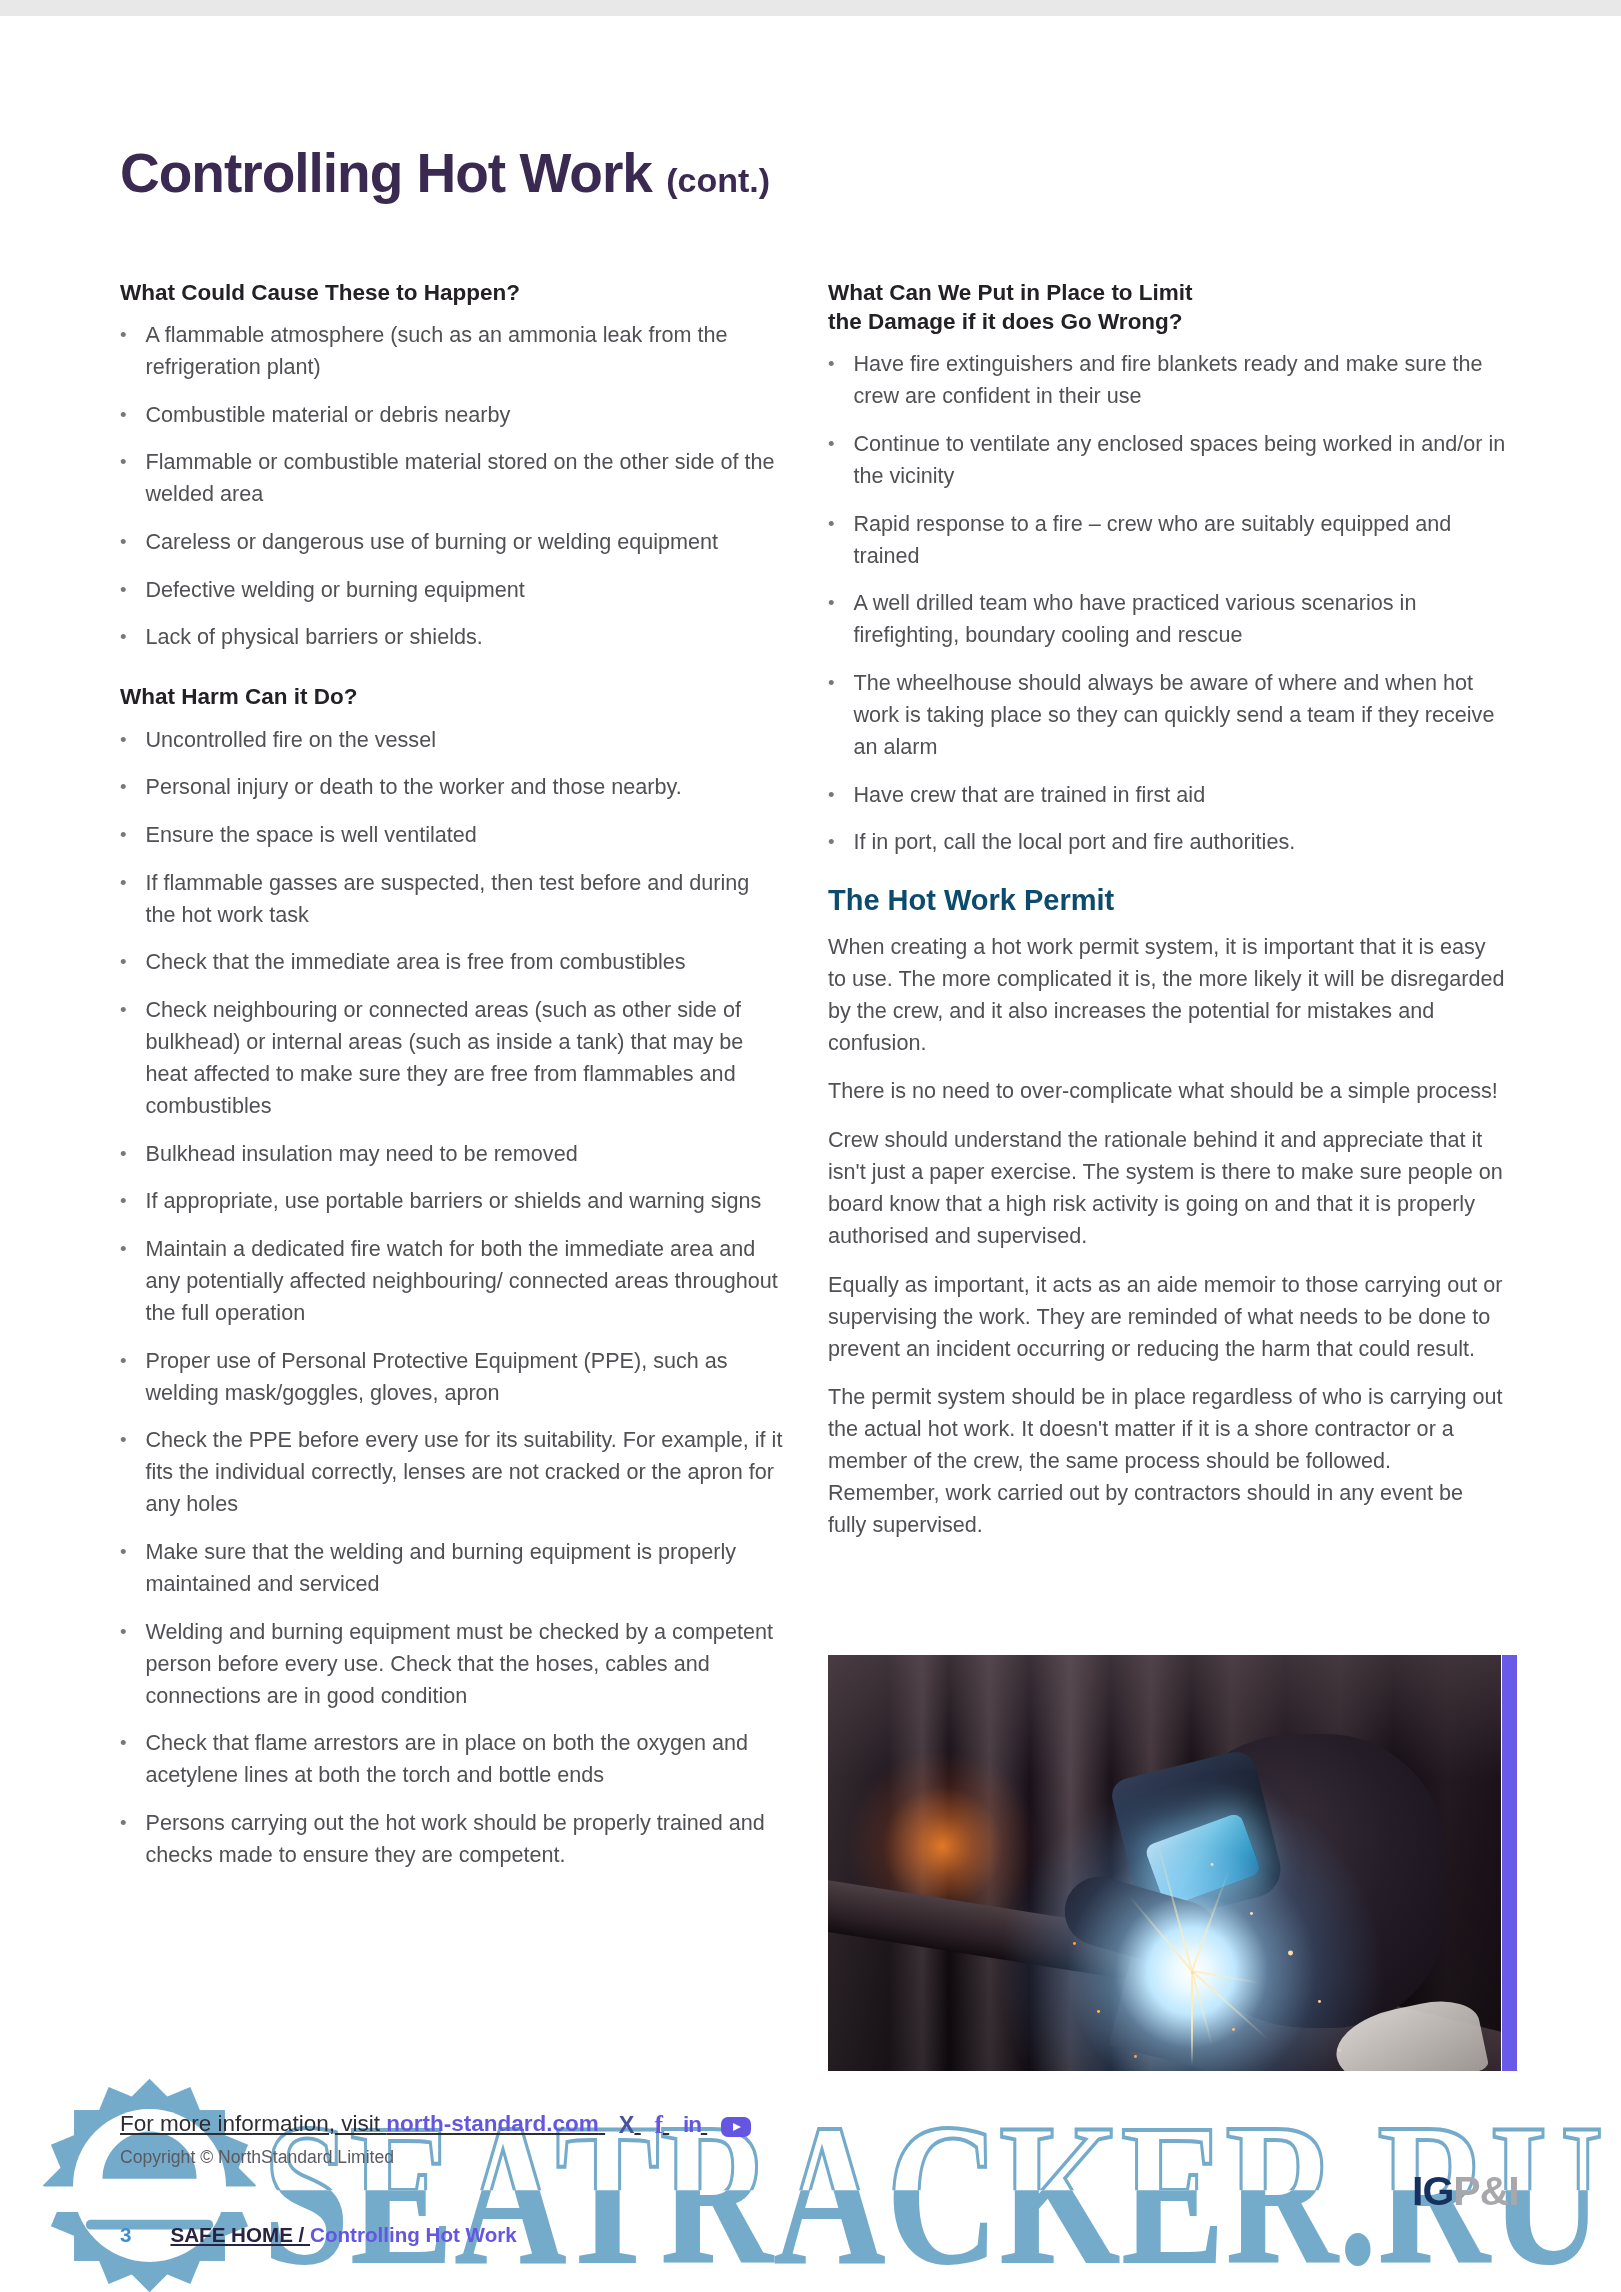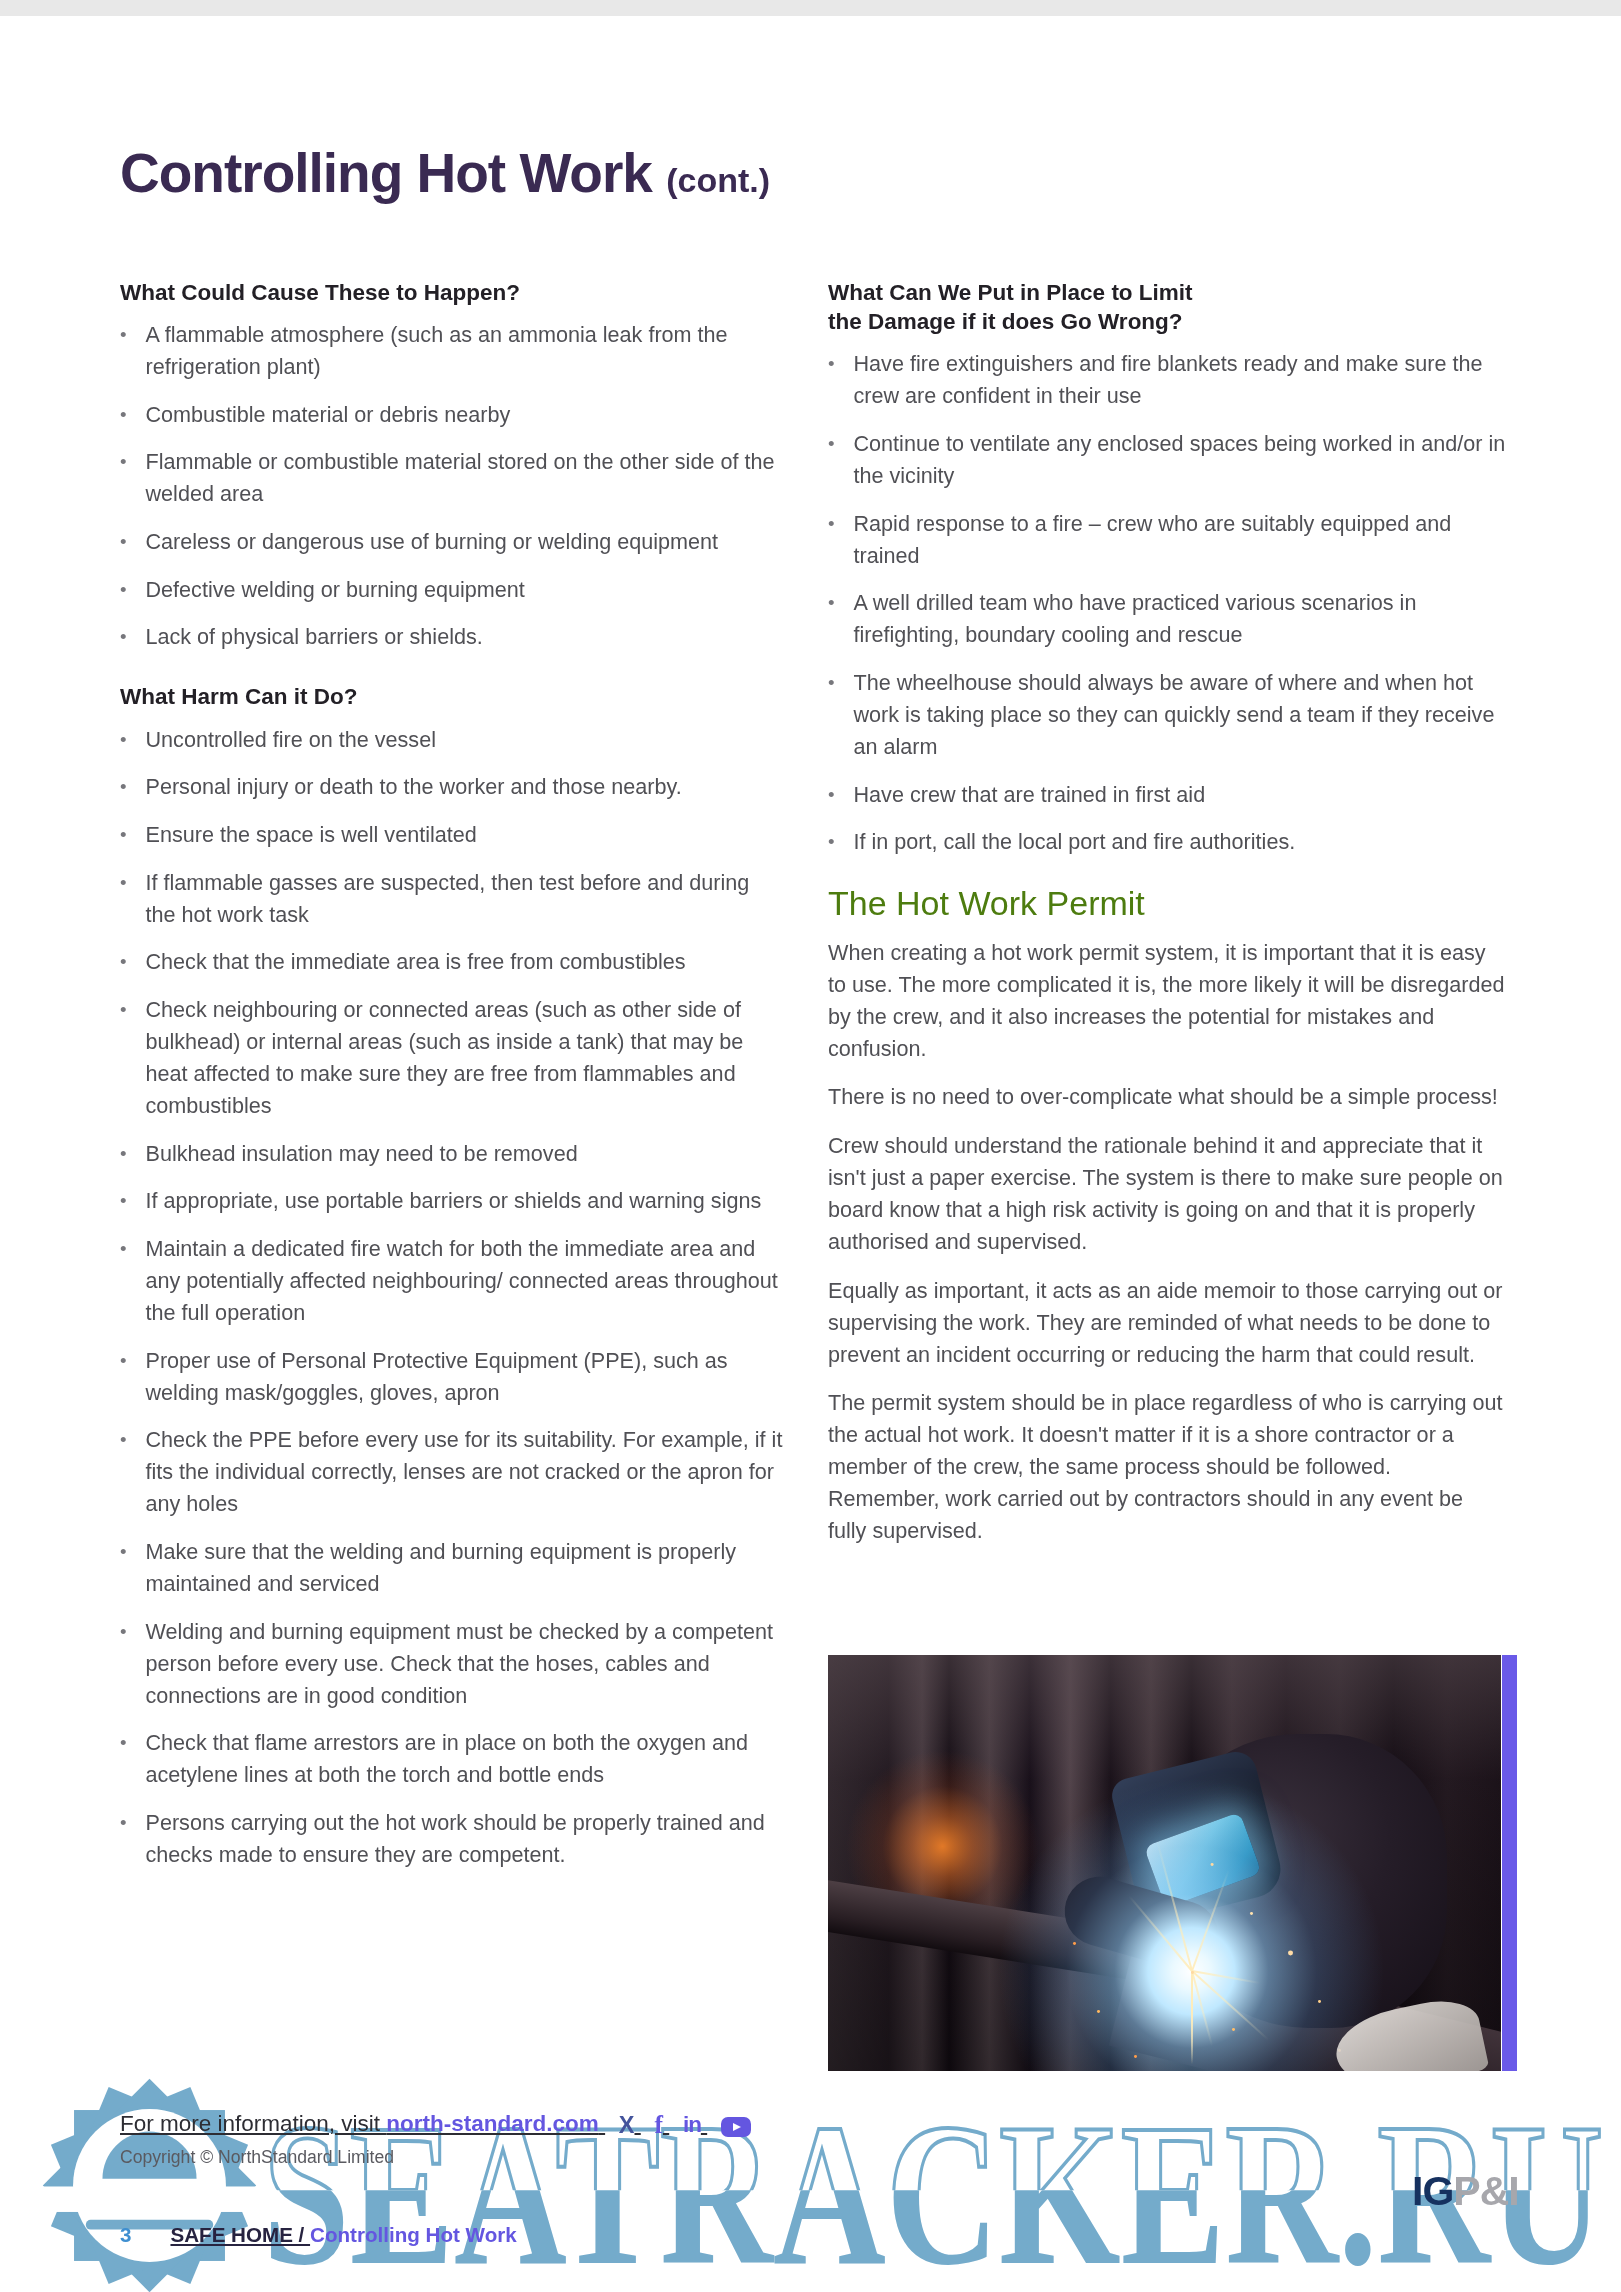--- a/index.html
+++ b/index.html
@@ -27,21 +27,21 @@
 
   .bullet { display:flex; margin-bottom:15.7px; }
   .bullet .dot {
     flex:0 0 25.5px; color:#77777c; font-size:18.6px; line-height:32px;
   }
   .bullet .btxt {
     flex:1; font-size:21.6px; line-height:32px; color:#505055;
   }
 
   .permit-heading {
-    font-size:34px; font-weight:400; color:#4d7c0f; margin:25.5px 0 13.7px 0;
+    font-size:29px; font-weight:700; color:#0c4a6e; margin:25.5px 0 13.7px 0;
   }
   .para { font-size:21.6px; line-height:32px; color:#505055; margin-bottom:16.7px; }
 
   
   .photo {
     position:absolute; left:828px; top:1639px; width:673px; height:416px;
     overflow:hidden; z-index:2;
     background:
       radial-gradient(circle at 17% 46%, rgba(236,126,40,0.95) 0%, rgba(225,110,40,0.55) 5%, rgba(160,70,35,0.25) 10%, rgba(0,0,0,0) 16%),
       linear-gradient(180deg, rgba(88,74,80,0.55) 0%, rgba(30,20,28,0.1) 30%, rgba(0,0,0,0.35) 100%),

